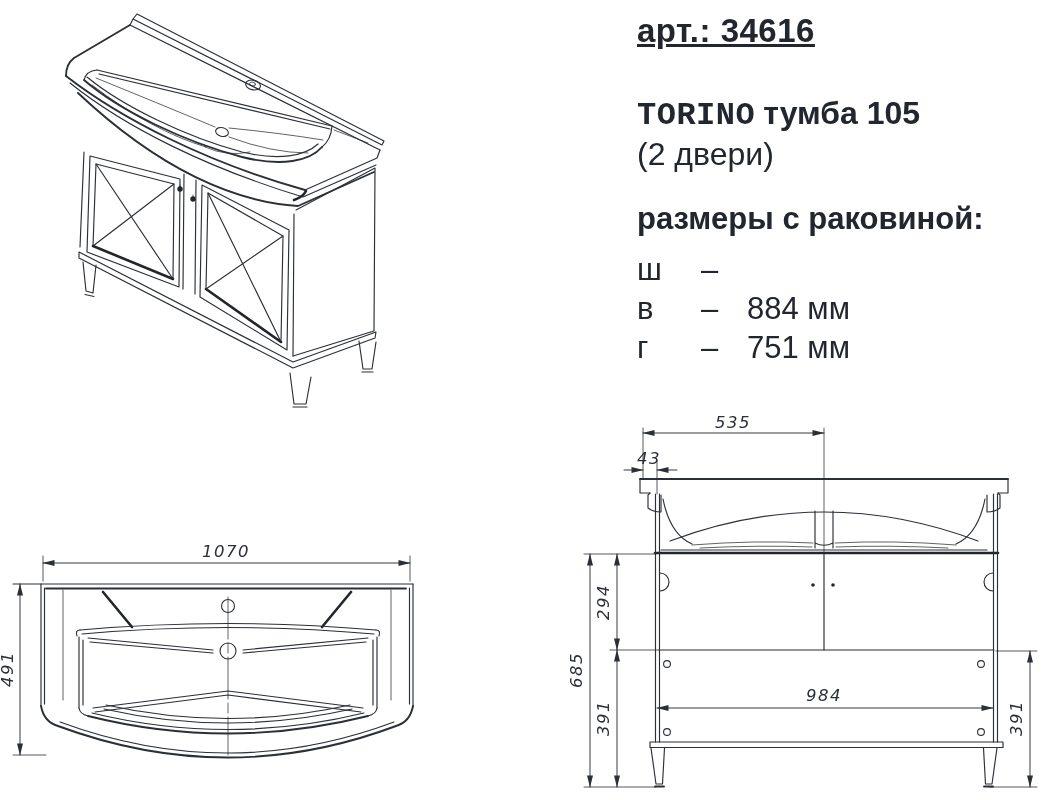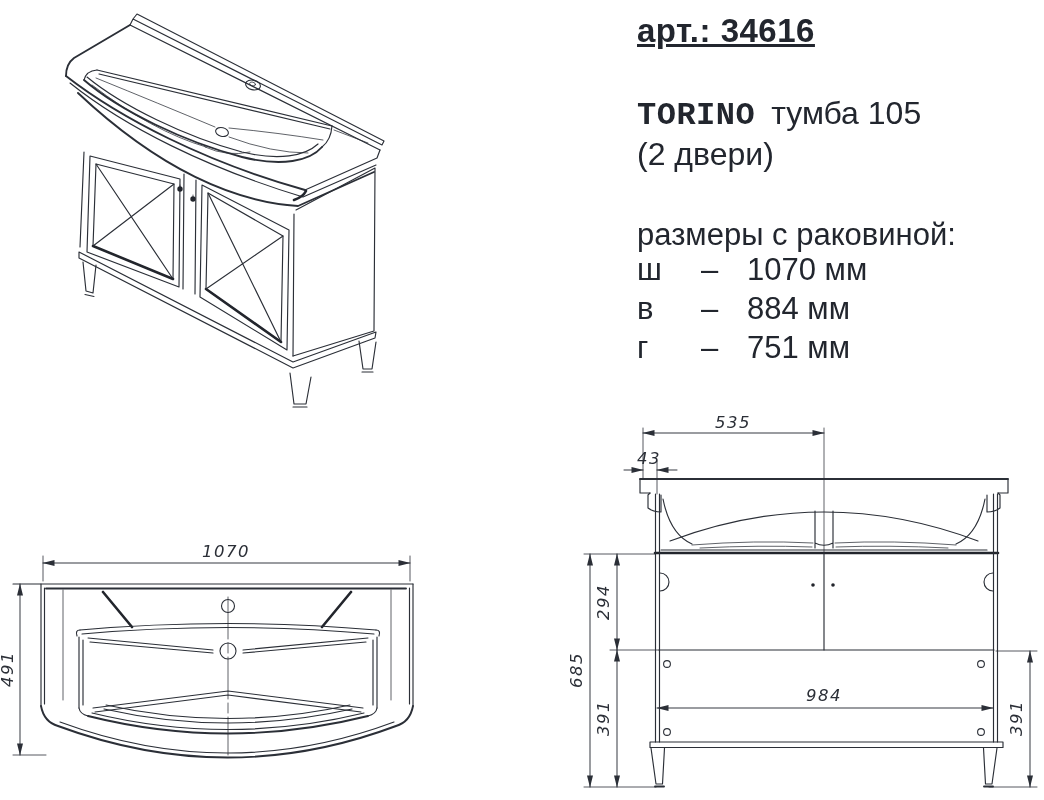--- a/index.html
+++ b/index.html
@@ -17,23 +17,23 @@
   .fillmark{fill:#22252c;stroke:none;}
   .holemark{fill:none;stroke:#2b2f37;stroke-width:1.1px;}
   .dim{font-family:"DejaVu Sans",sans-serif;font-style:italic;font-size:16.5px;
        letter-spacing:1.5px;fill:#2b2f37;stroke:none;}
 
   
   .textcol{position:absolute;left:637px;top:0;width:400px;}
   .article{position:absolute;top:12px;left:0;font-size:33px;font-weight:600;letter-spacing:.5px;white-space:nowrap;text-decoration:underline;}
   .title{position:absolute;top:94px;left:0;font-size:32px;font-weight:400;line-height:39px;white-space:nowrap;}
   .brand{font-weight:700;letter-spacing:.5px;font-family:Liberation Mono, monospace;}
-  .model{font-weight:400;margin-left:16px;}
+  .model{font-weight:700;margin-left:8px;}
   .doorsnote{position:absolute;top:136px;left:0;font-size:32px;font-weight:400;white-space:nowrap;}
-  .dimhead{position:absolute;top:217px;left:0;font-size:31px;font-weight:400;white-space:nowrap;}
+  .dimhead{position:absolute;top:201px;left:0;font-size:31px;font-weight:700;white-space:nowrap;}
   .dimrows{position:absolute;top:250px;left:0;font-size:31px;font-weight:400;}
   .dimrow{display:flex;height:39px;line-height:39px;white-space:nowrap;}
   .dimrow .k{width:64px;}
   .dimrow .d{width:46px;}
 </style>
 </head>
 <body>
 
 <div id="screen">
 
@@ -189,21 +189,20 @@
     <div class="article">арт.: 34616</div>
     <div class="title">
       <span class="brand">TORINO</span><span class="model">тумба 105</span>
     </div>
     <div class="doorsnote">(2 двери)</div>
     <div class="dimhead">размеры с раковиной:</div>
     <div class="dimrows">
       <div class="dimrow">
         <span class="k">ш</span>
         <span class="d">–</span>
-        <span class="v">1070 мм</span>
       </div>
       <div class="dimrow">
         <span class="k">в</span>
         <span class="d">–</span>
         <span class="v">884 мм</span>
       </div>
       <div class="dimrow">
         <span class="k">г</span>
         <span class="d">–</span>
         <span class="v">751 мм</span>

